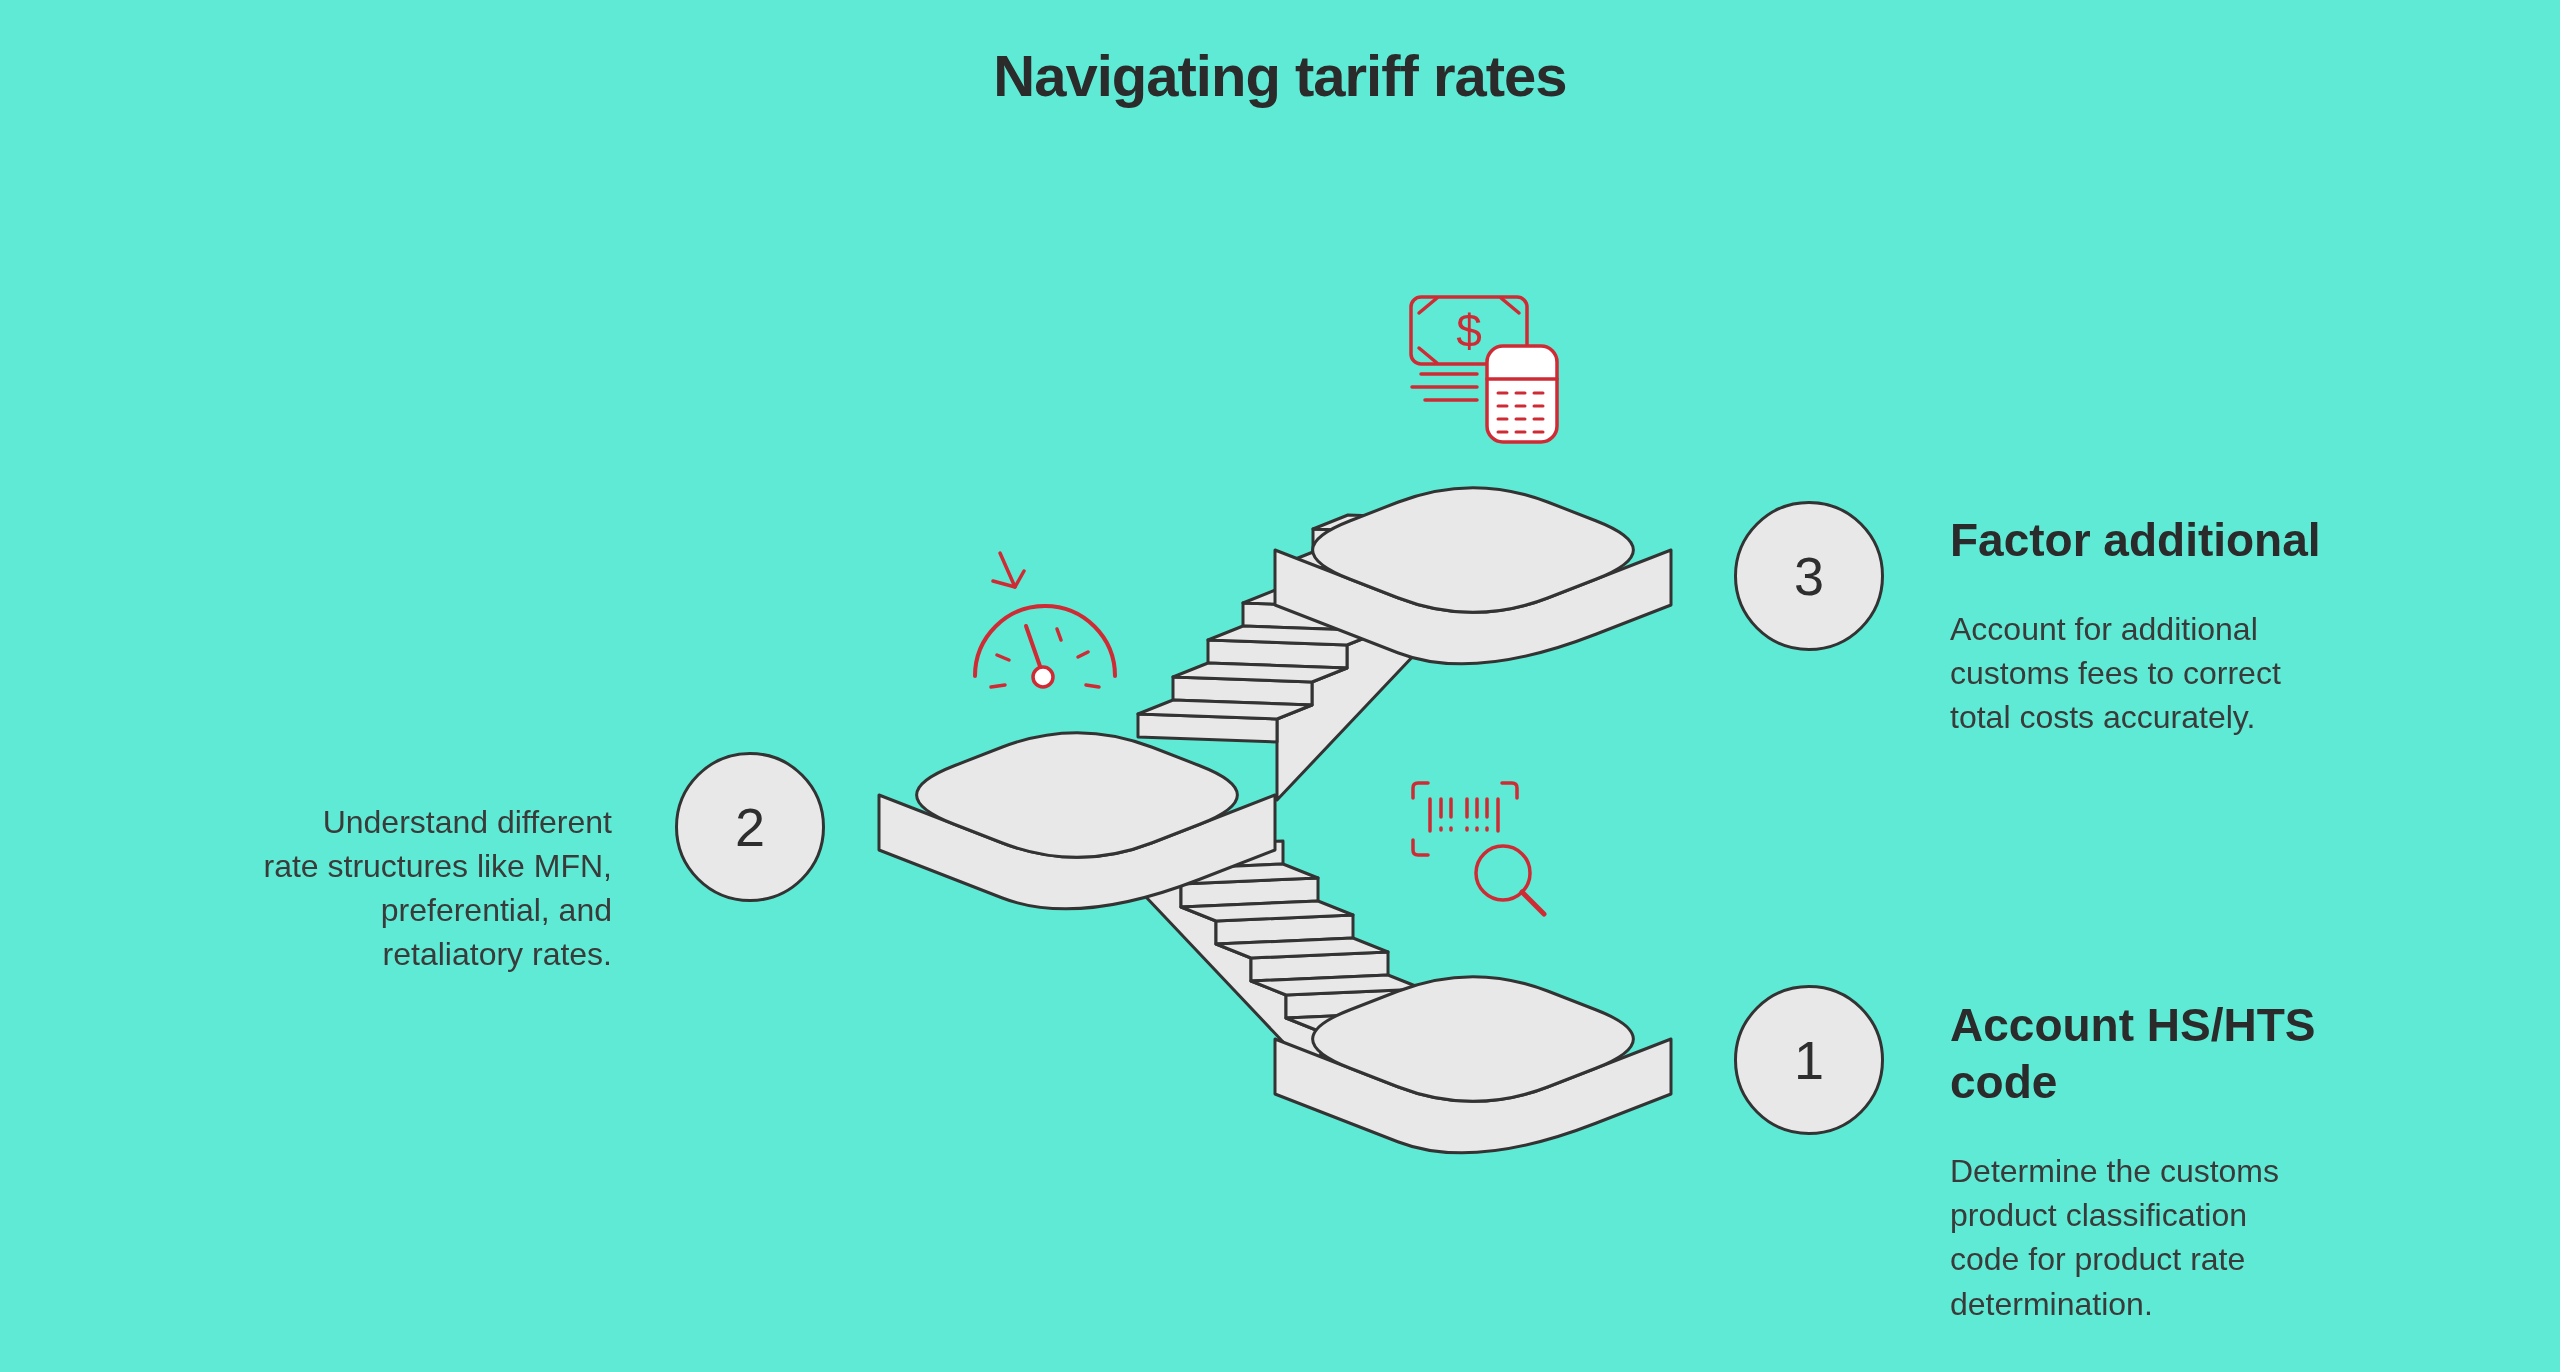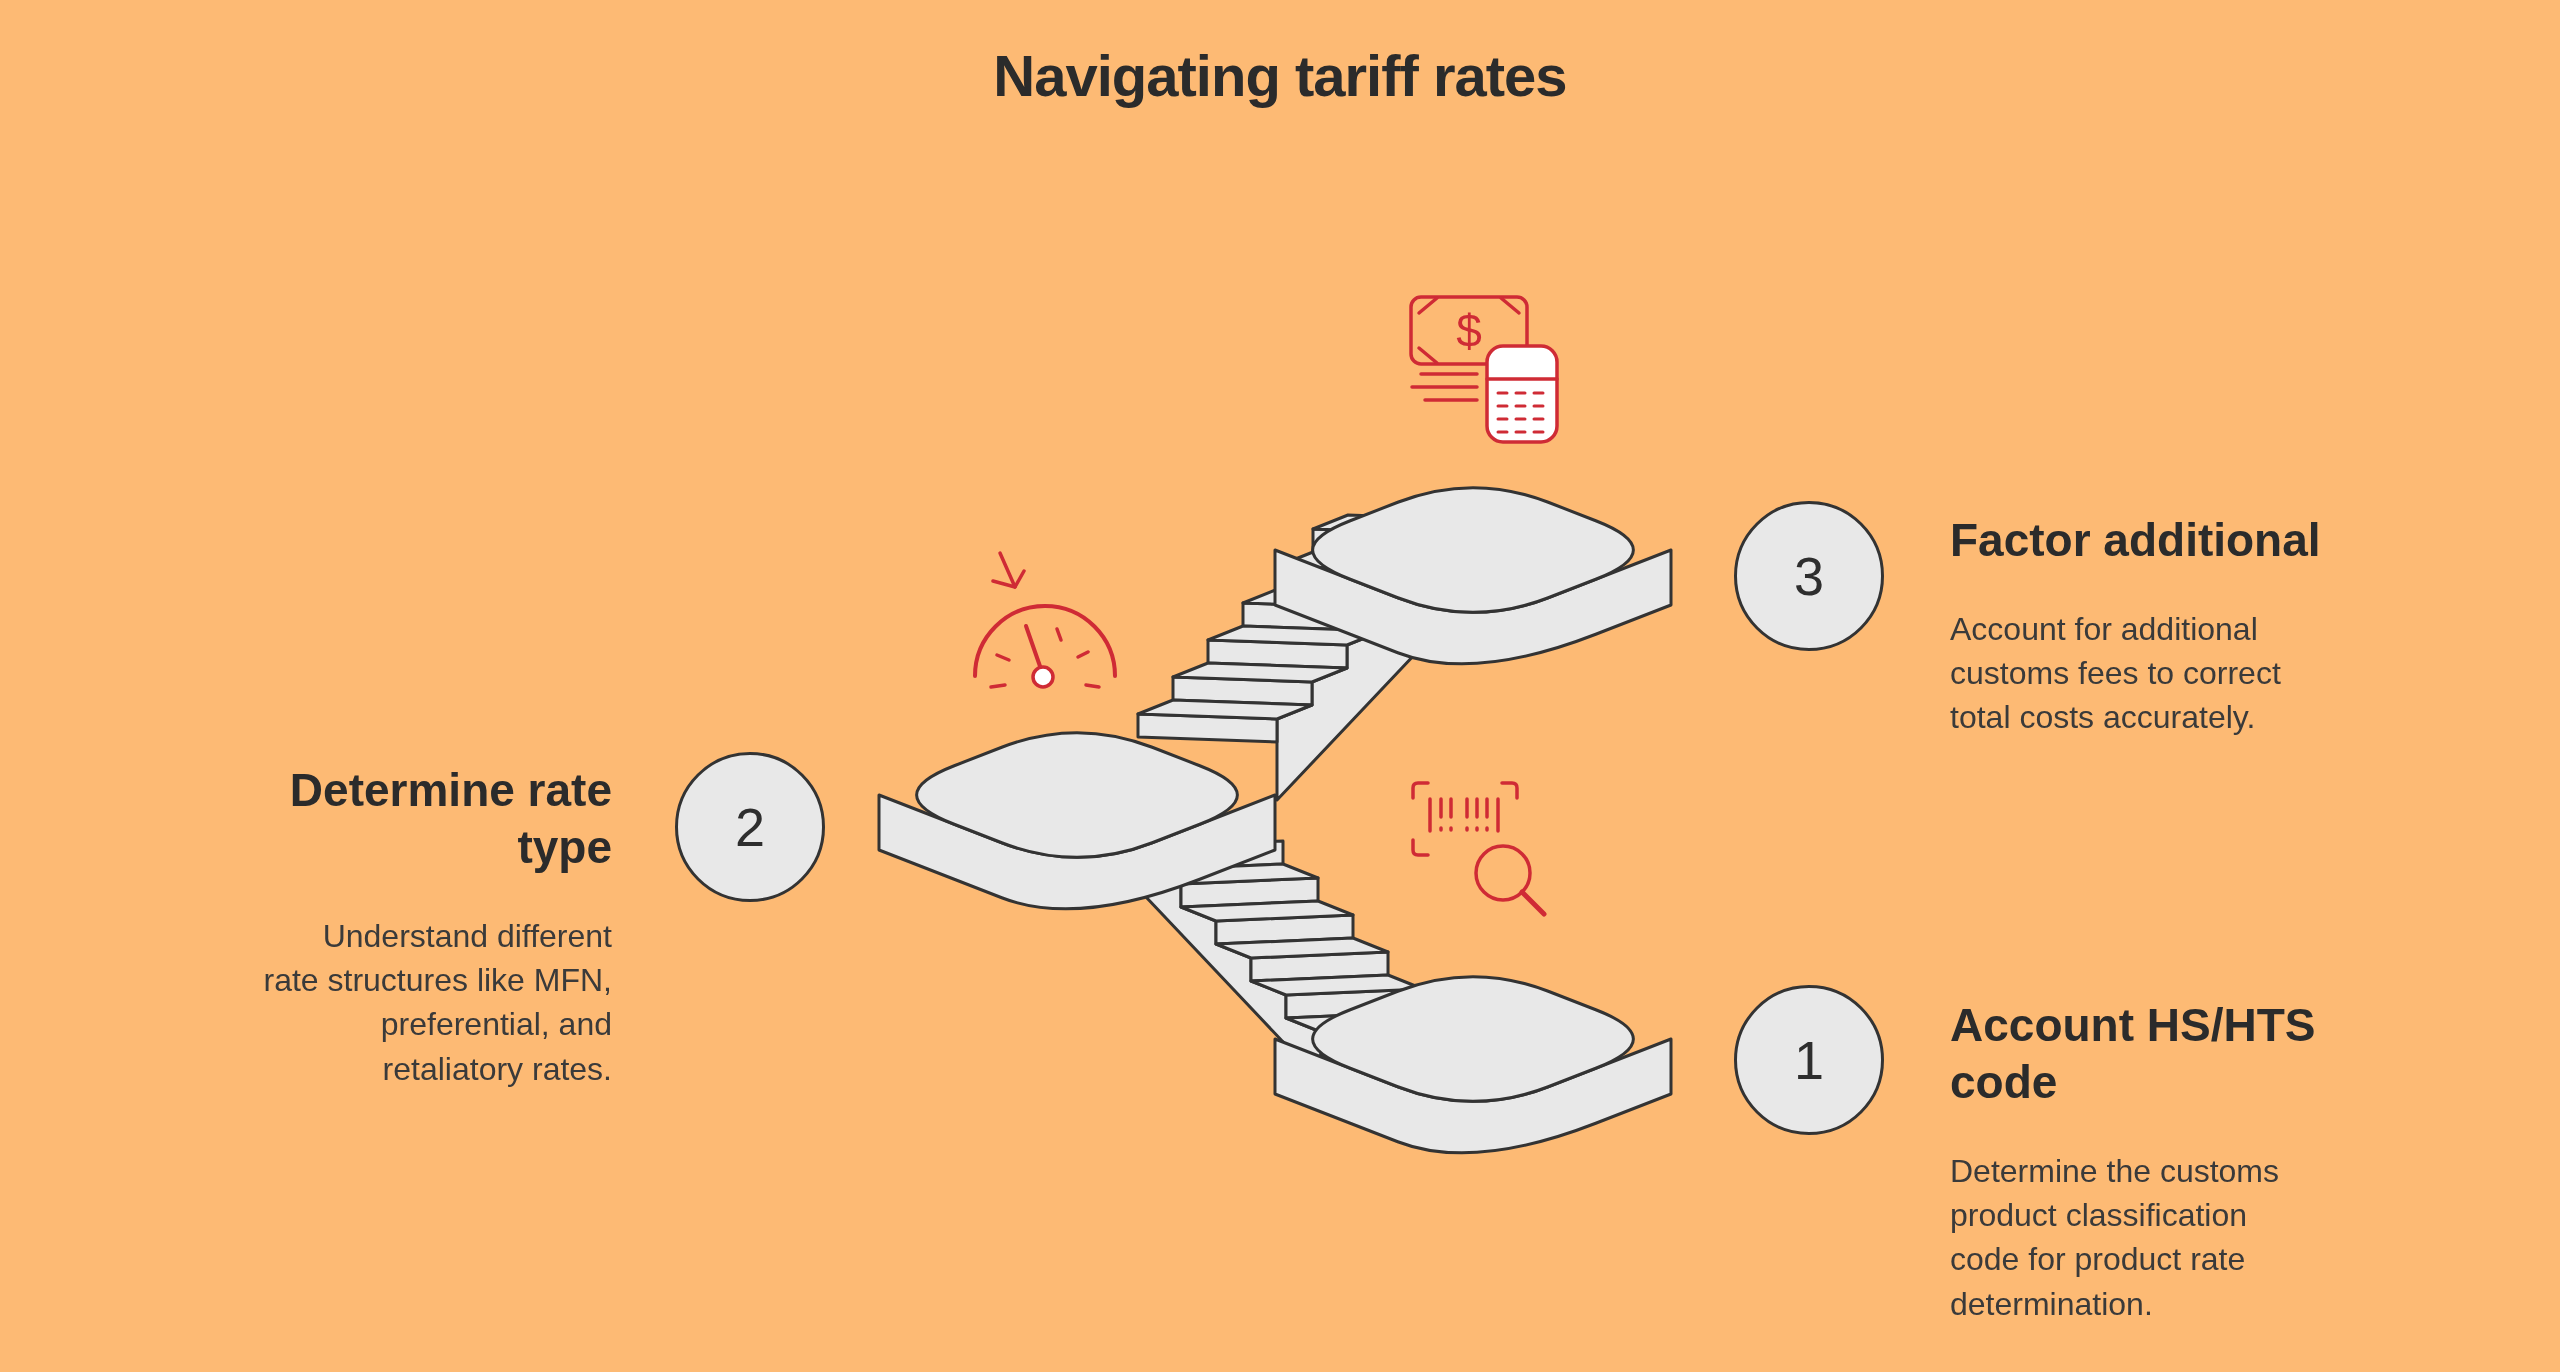--- a/index.html
+++ b/index.html
@@ -1,17 +1,17 @@
 <!DOCTYPE html>
 <html><head>
 <meta charset="utf-8">
 <style>
   html,body{margin:0;padding:0;background:#fff;}
   .canvas{
-    position:relative;width:2560px;height:1372px;background:#fdba74;
+    position:relative;width:2560px;height:1372px;background:#5eead4;
     font-family:"Liberation Sans",sans-serif;overflow:hidden;color:#2b2b2b;
   }
   .title{
     position:absolute;left:0;right:0;top:42px;text-align:center;
     font-size:58px;font-weight:700;color:#2b2b2b;letter-spacing:-1px;
   }
   .num-circle{
     position:absolute;width:150px;height:150px;border-radius:50%;
     background:#e8e8e8;border:3px solid #333;box-sizing:border-box;
     display:flex;align-items:center;justify-content:center;
@@ -130,24 +130,20 @@
         <path d="M1477 799V817" fill="none" stroke="#cf2b35" stroke-width="3.5" stroke-linejoin="round" stroke-linecap="round"></path>
         <path d="M1477 828V830" fill="none" stroke="#cf2b35" stroke-width="3.5" stroke-linejoin="round" stroke-linecap="round"></path>
         <path d="M1487 799V817" fill="none" stroke="#cf2b35" stroke-width="3.5" stroke-linejoin="round" stroke-linecap="round"></path>
         <path d="M1487 828V830" fill="none" stroke="#cf2b35" stroke-width="3.5" stroke-linejoin="round" stroke-linecap="round"></path>
         <circle cx="1503" cy="873" r="27" fill="none" stroke="#cf2b35" stroke-width="3.5"></circle>
         <path d="M1522 892L1544 914" fill="none" stroke="#cf2b35" stroke-width="5" stroke-linejoin="round" stroke-linecap="round"></path>
       </g>
   </svg>
 
   <div class="step-text right-align" id="block2">
-    <div class="step-heading">
-      <div>Determine rate</div>
-      <div>type</div>
-    </div>
     <div class="step-desc">
       <div>Understand different</div>
       <div>rate structures like MFN,</div>
       <div>preferential, and</div>
       <div>retaliatory rates.</div>
     </div>
   </div>
   <div class="num-circle" id="circle2">
     <span>2</span>
   </div>

